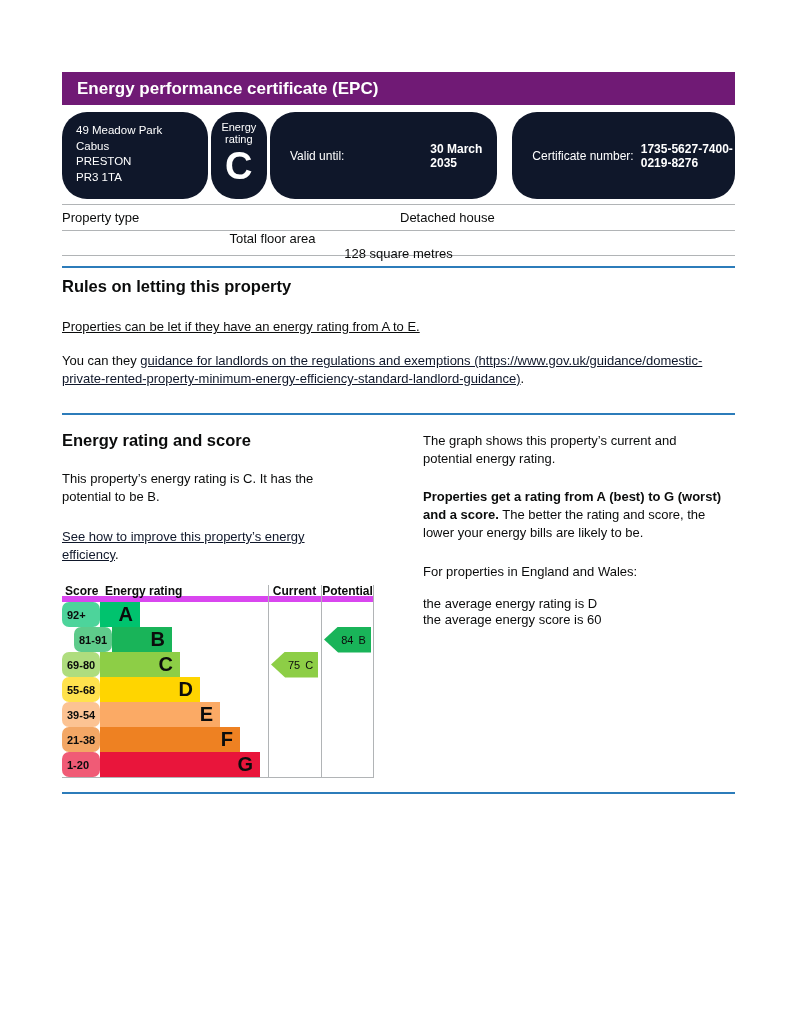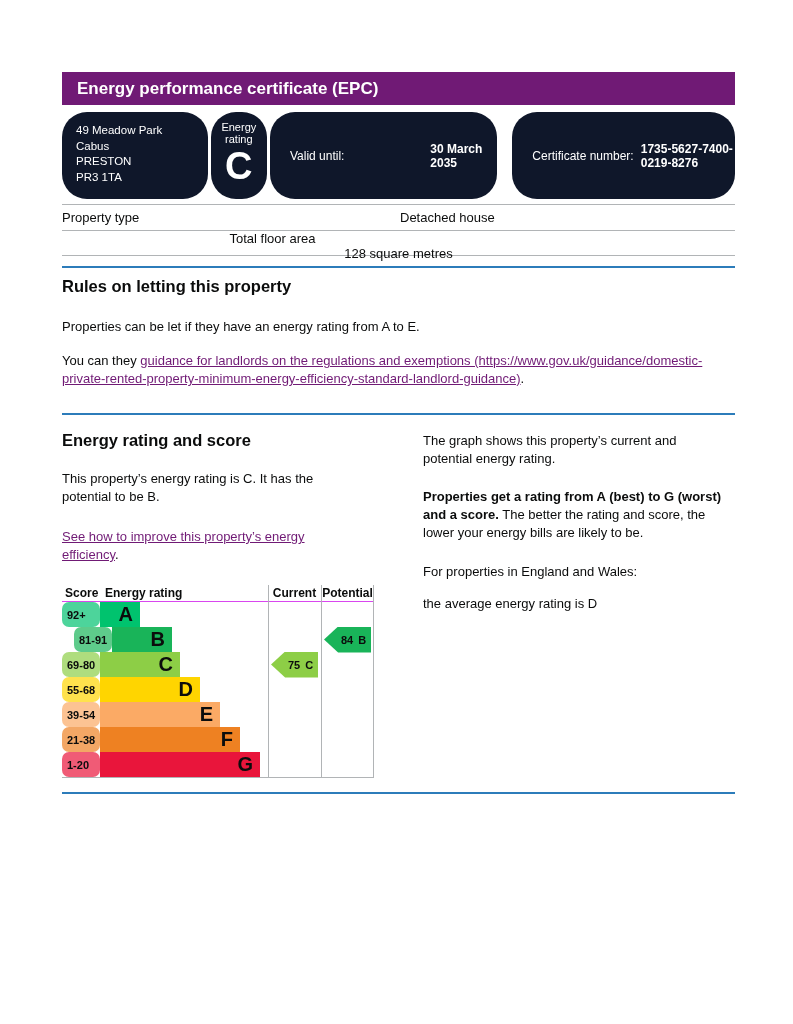--- a/index.html
+++ b/index.html
@@ -28,53 +28,53 @@
   .detail-row { display:flex; align-items:center; height:26px; border-top:1px solid #b1b4b6; }
   .detail-row:last-child { border-bottom:1px solid #b1b4b6;flex-direction:column; }
   .detail-label { width:338px; }
 
   .rule { position:absolute; left:62px; width:673px; height:2px; background:#2c7cba; border:0; }
   .rule-1 { top:266px; } .rule-2 { top:413px; } .rule-3 { top:792px; }
 
   h2 { font-size:16.5px; font-weight:bold; line-height:20px; }
   p, .txt { font-size:13px; line-height:18px; }
   .prewrap { white-space:pre-line; }
-  a.link { color:#701a75; text-decoration:underline; cursor:pointer; }
+  a.link { color:#0f172a; text-decoration:underline; cursor:pointer; }
 
   
   .rules { position:absolute; left:62px; top:276px; width:673px; }
-  .rules .p1 { margin-top:22px; }
+  .rules .p1 { margin-top:22px;text-decoration:underline; }
   .rules .p2 { margin-top:16px; }
 
   
   .left-col  { position:absolute; left:62px;  top:430px; width:315px; }
   .right-col { position:absolute; left:423px; top:430px; width:311px; }
   .left-col .intro { position:absolute; top:40px; width:305px; }
   .left-col .improve { position:absolute; top:98px; width:305px; }
   .right-col .rp1 { position:absolute; top:2px; width:311px; }
   .right-col .rp2 { position:absolute; top:58px; width:311px; }
   .right-col .rp3 { position:absolute; top:133px; width:311px; }
   .right-col .stats { position:absolute; top:166px; width:311px; }
   .right-col .stats div { line-height:16px; }
 
   
   .epc-chart { position:absolute; left:0; top:155px; width:312px; height:193px; border-bottom:1px solid #b1b4b6; }
-  .chart-head { display:flex; height:17px; border-bottom:1px solid #d946ef; font-weight:bold; font-size:12px; align-items:center; }
+  .chart-head { display:flex; height:17px; border-bottom:6px solid #d946ef; font-weight:bold; font-size:12px; align-items:center; }
   .h-score { width:38px; padding-left:3px; }
   .h-rating { flex:1; padding-left:5px; }
   .h-current, .h-potential { width:53px; text-align:center; }
   .chart-row { display:flex; height:25px; }
   .score-cell { width:38px; font-size:11px; font-weight:bold; display:flex; align-items:center; padding-left:5px;border-radius:7px; }
   .bar-area { flex:1; }
   .band-bar { height:25px; display:flex; align-items:center; justify-content:flex-end; padding-right:7px; font-size:20px; font-weight:bold; color:#0b0c0c; }
   .vline { position:absolute; top:0; width:1px; height:192px; background:#b1b4b6; }
   .epc-arrow { position:absolute; width:47px; height:26px;
     clip-path:polygon(0 50%,30% 0,100% 0,100% 100%,30% 100%);
     display:flex; align-items:center; justify-content:center; gap:5px; padding-left:12px;
-    font-weight:bold; font-size:11px; color:#0b0c0c; }
+    font-weight:normal; font-size:11px; color:#0b0c0c; }
 </style>
 </head>
 <body>
 
 <div class="page">
 
   <header class="title-bar">
     <h1>Energy performance certificate (EPC)</h1>
   </header>
 
@@ -195,18 +195,19 @@
 
   <section class="right-col">
     <p class="rp1 prewrap">The graph shows this property’s current and
 potential energy rating.</p>
     <p class="rp2 prewrap"><b>Properties get a rating from A (best) to G (worst)
 and a score.</b><span> The better the rating and score, the
 lower your energy bills are likely to be.</span></p>
     <p class="rp3">For properties in England and Wales:</p>
     <div class="stats txt">
       <div>the average energy rating is D</div>
+      <div>the average energy score is 60</div>
     </div>
   </section>
 
   <div class="rule rule-3"></div>
 
 </div>
 
 </body></html>

